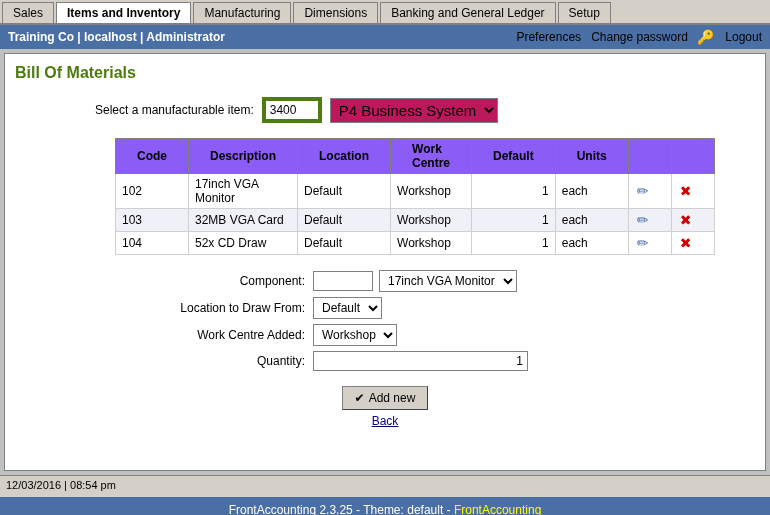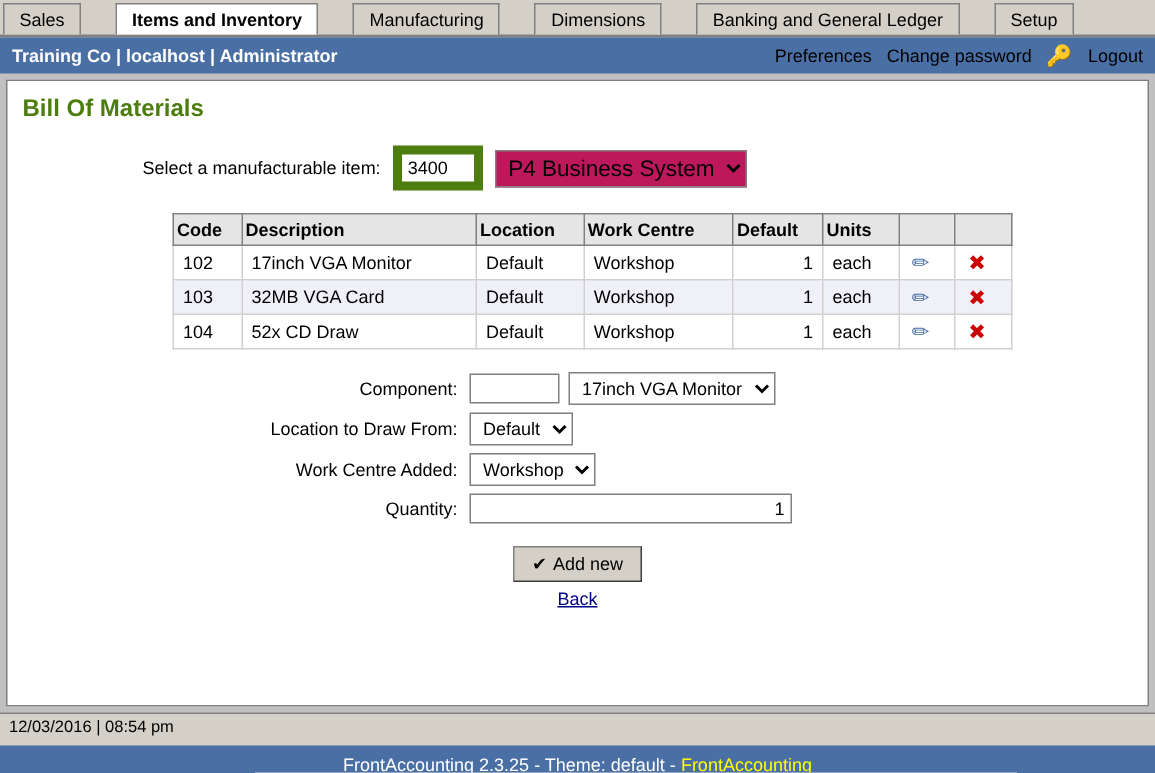--- a/index.html
+++ b/index.html
@@ -4,21 +4,20 @@
   <style>
     * { box-sizing: border-box; margin: 0; padding: 0; }
     body { font-family: Arial, sans-serif; font-size: 12px; background: #c0c0c0; width: 770px; height: 515px; overflow: hidden; }
 
     
     #top-nav {
       display: flex;
       background: #d4d0c8;
       border-bottom: 2px solid #808080;
       padding: 2px 2px 0 2px;
-      gap: 21px;
     }
     .nav-tab {
       padding: 3px 10px;
       border: 1px solid #808080;
       border-bottom: none;
       background: #d4d0c8;
       cursor: pointer;
       font-size: 12px;
       margin-right: 2px;
     }
@@ -61,21 +60,21 @@
 
     
     .select-item-row {
       display: flex;
       align-items: center;
       margin-bottom: 15px;
       margin-left: 80px;
     }
     .select-item-label { margin-right: 8px; }
     .select-item-code {
-      border: 6px solid #4d7c0f;
+      border: 4px solid #4d7c0f;
       padding: 2px 4px;
       width: 60px;
       font-size: 12px;
     }
     .select-item-dropdown {
       border: 1px solid #808080;
       padding: 2px 4px;
       font-size: 15px;
       margin-left: 8px;
       min-width: 140px;
@@ -83,23 +82,23 @@
     }
 
     
     .bom-table {
       width: 560px;
       border-collapse: collapse;
       margin-left: 100px;
       margin-bottom: 15px;
     }
     .bom-table th {
-      background: #e5e5e5;
-      border: 1px solid #808080;
-      padding: 3px 2px;
+      background: #8b5cf6;
+      border: 1px solid #808080;
+      padding: 3px 21px;
       text-align: left;
       font-size: 12px;
     }
     .bom-table td {
       border: 1px solid #d0d0d0;
       padding: 3px 6px;
       font-size: 12px;
     }
     .bom-table tr:nth-child(even) td { background: #f0f0f8; }
     .bom-table tr:nth-child(odd) td { background: #ffffff; }

